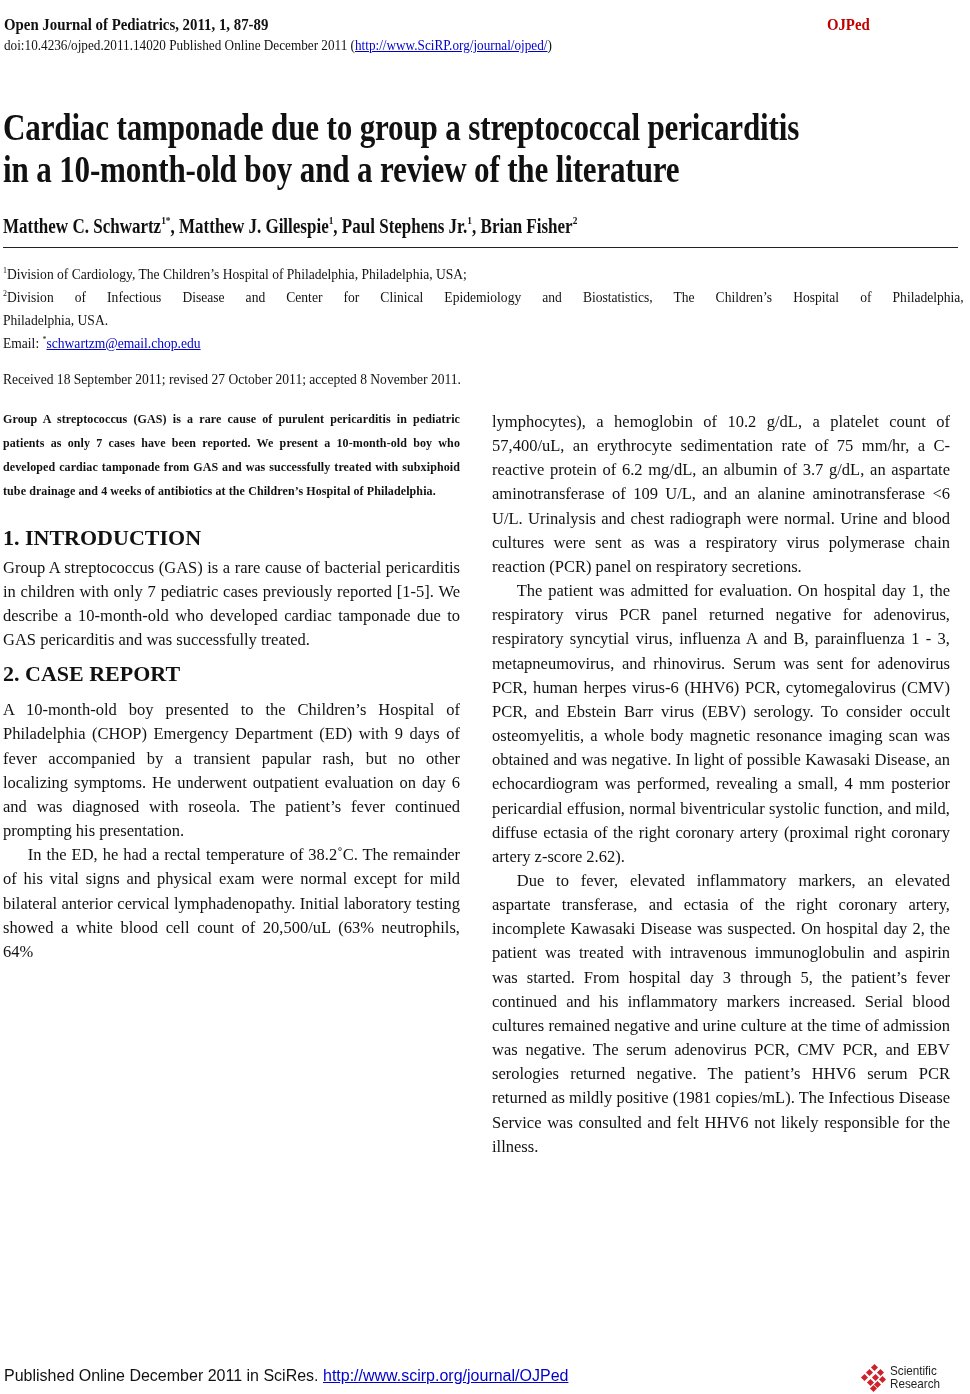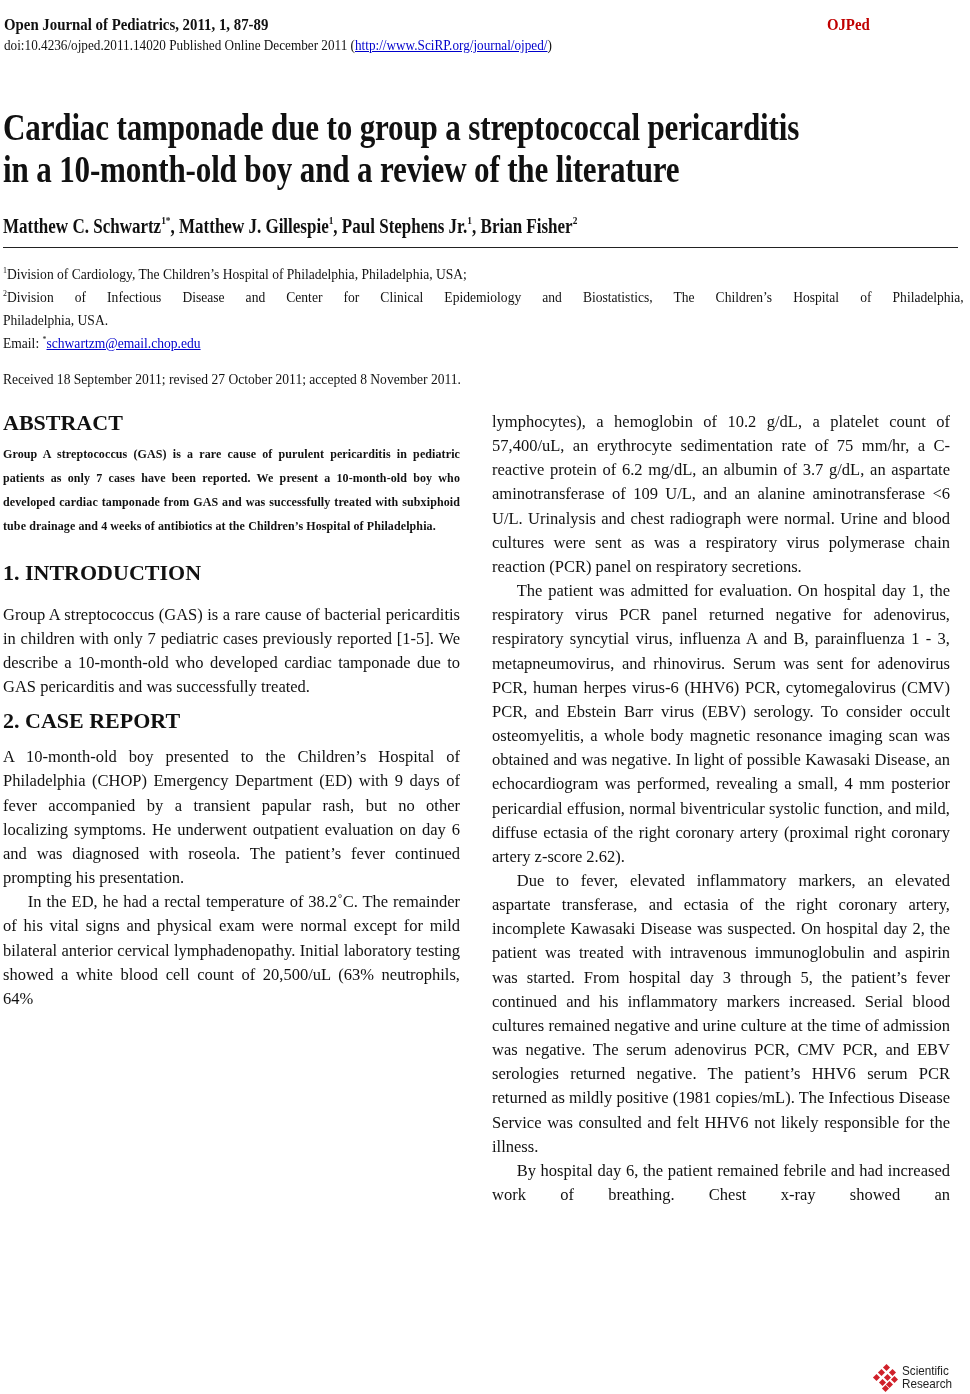--- a/index.html
+++ b/index.html
@@ -72,39 +72,39 @@
     .col-right { left: 492px; top: 410px; width: 458px; }
 
     .abstract-heading {
       font-weight: bold; font-size: 22px; line-height: 32px; margin-bottom: 3px;
     }
     .abstract-text { font-weight: bold; font-size: 12px; line-height: 24.15px; letter-spacing: 0.1px; }
     .keywords { margin-top: 24px; }
     .keywords b { font-weight: bold; }
 
     .section-heading {
-      font-weight: bold; font-size: 22px; line-height: 32px; margin-top: 9px; margin-bottom: 14px;
+      font-weight: bold; font-size: 22px; line-height: 32px; margin-top: 9px; margin-bottom: 2px;
       text-align: left;
     }
     .para { text-indent: 0; }
     .para.indent { text-indent: 1.5em; }
     .justify-last { text-align-last: justify; }
 
     
     .footer {
       position: absolute; left: 4px; top: 1364px; width: 962px; height: 30px;
       font-family: "Liberation Sans", "DejaVu Sans", sans-serif;
     }
     .footer-text {
       position: absolute; left: 0; top: 2px; font-size: 16px; line-height: 20px; white-space: nowrap;
       color: #111;
     }
     .footer-text a { color: #0000cc; }
     .logo {
-      position: absolute; right: 0; top: -4px; width: 94px; height: 34px;
+      position: absolute; right: 12px; top: -4px; width: 94px; height: 34px;
       display: flex; align-items: center;
     }
     .logo-mark { width: 28px; height: 28px; position: relative; }
     .logo-mark i {
       position: absolute; width: 5px; height: 5px; background: #d0202a; transform: rotate(45deg);
     }
     .logo-words {
       font-family: "Liberation Sans", "DejaVu Sans", sans-serif; font-size: 13px; line-height: 13px;
       color: #222; margin-left: 2px; transform: scaleX(0.9); transform-origin: left center;
     }
@@ -136,39 +136,40 @@
 <div class="affils">
   <div class="line"><sup>1</sup><span>Division of Cardiology, The Children’s Hospital of Philadelphia, Philadelphia, USA;</span></div>
   <div class="line" style="text-align:justify;text-align-last:justify;width:1098px"><sup>2</sup><span>Division of Infectious Disease and Center for Clinical Epidemiology and Biostatistics, The Children’s Hospital of Philadelphia,</span></div>
   <div class="line">Philadelphia, USA.</div>
   <div class="line"><span>Email: </span><sup>*</sup><a href="#">schwartzm@email.chop.edu</a></div>
 </div>
 
 <div class="received">Received 18 September 2011; revised 27 October 2011; accepted 8 November 2011.</div>
 
 <div class="col col-left">
-  <h2 class="abstract-heading">ABSTRACT</h2>
   <p class="abstract-text">Group A streptococcus (GAS) is a rare cause of pu­rulent pericarditis in pediatric patients as only 7 cases have been reported. We present a 10-month-old boy who developed cardiac tamponade from GAS and was successfully treated with subxiphoid tube drainage and 4 weeks of antibiotics at the Children’s Hospital of Philadelphia.</p>
 
   <h2 class="section-heading" style="margin-top:18px">1. INTRODUCTION</h2>
   <p class="para">Group A streptococcus (GAS) is a rare cause of bacterial pericarditis in children with only 7 pediatric cases pre­viously reported [1-5]. We describe a 10-month-old who developed cardiac tamponade due to GAS pericarditis and was successfully treated.</p>
 
   <h2 class="section-heading" style="margin-top:6px;margin-bottom:8px">2. CASE REPORT</h2>
   <p class="para">A 10-month-old boy presented to the Children’s Hospital of Philadelphia (CHOP) Emergency Department (ED) with 9 days of fever accompanied by a transient papular rash, but no other localizing symptoms. He underwent outpatient evaluation on day 6 and was diagnosed with roseola. The patient’s fever continued prompting his presentation.</p>
   <p class="para indent justify-last">In the ED, he had a rectal temperature of 38.2˚C. The remainder of his vital signs and physical exam were normal except for mild bilateral anterior cervical lym­phadenopathy. Initial laboratory testing showed a white blood cell count of 20,500/uL (63% neutrophils, 64%</p>
 </div>
 
 <div class="col col-right">
   <p class="para">lymphocytes), a hemoglobin of 10.2 g/dL, a platelet count of 57,400/uL, an erythrocyte sedimentation rate of 75 mm/hr, a C-reactive protein of 6.2 mg/dL, an albumin of 3.7 g/dL, an aspartate aminotransferase of 109 U/L, and an alanine aminotransferase &lt;6 U/L. Urinalysis and chest radiograph were normal. Urine and blood cultures were sent as was a respiratory virus polymerase chain reaction (PCR) panel on respiratory secretions.</p>
   <p class="para indent">The patient was admitted for evaluation. On hospital day 1, the respiratory virus PCR panel returned negative for adenovirus, respiratory syncytial virus, influenza A and B, parainfluenza 1 - 3, metapneumovirus, and rhino­virus. Serum was sent for adenovirus PCR, human her­pes virus-6 (HHV6) PCR, cytomegalovirus (CMV) PCR, and Ebstein Barr virus (EBV) serology. To consider oc­cult osteomyelitis, a whole body magnetic resonance imaging scan was obtained and was negative. In light of possible Kawasaki Disease, an echocardiogram was performed, revealing a small, 4 mm posterior pericardial effusion, normal biventricular systolic function, and mild, diffuse ectasia of the right coronary artery (proximal right coronary artery z-score 2.62).</p>
   <p class="para indent">Due to fever, elevated inflammatory markers, an ele­vated aspartate transferase, and ectasia of the right coro­nary artery, incomplete Kawasaki Disease was suspected. On hospital day 2, the patient was treated with intrave­nous immunoglobulin and aspirin was started. From hospital day 3 through 5, the patient’s fever continued and his inflammatory markers increased. Serial blood cultures remained negative and urine culture at the time of admission was negative. The serum adenovirus PCR, CMV PCR, and EBV serologies returned negative. The patient’s HHV6 serum PCR returned as mildly positive (1981 copies/mL). The Infectious Disease Service was consulted and felt HHV6 not likely responsible for the illness.</p>
-  <p class="para indent justify-last">By hospital day 6, the patient remained febrile and had increased work of breathing. Chest x-ray showed an</p>
 </div>
 
 <div class="footer">
+  <div class="footer-text">
+    <span>Published Online December 2011 in SciRes. </span><a href="#">http://www.scirp.org/journal/OJPed</a>
+  </div>
   <div class="logo">
     <div class="logo-mark">
       <i style="left:12px;top:2px"></i>
         <i style="left:18px;top:7px"></i>
         <i style="left:7px;top:7px"></i>
       <i style="left:13px;top:12px"></i>
         <i style="left:2px;top:12px"></i>
         <i style="left:20px;top:14px"></i>
       <i style="left:8px;top:17px"></i>
         <i style="left:15px;top:19px"></i>

